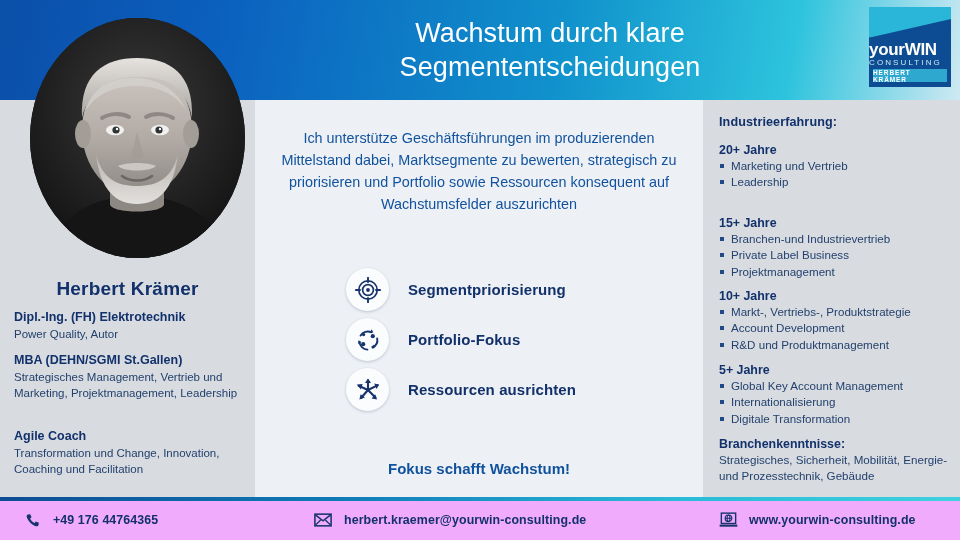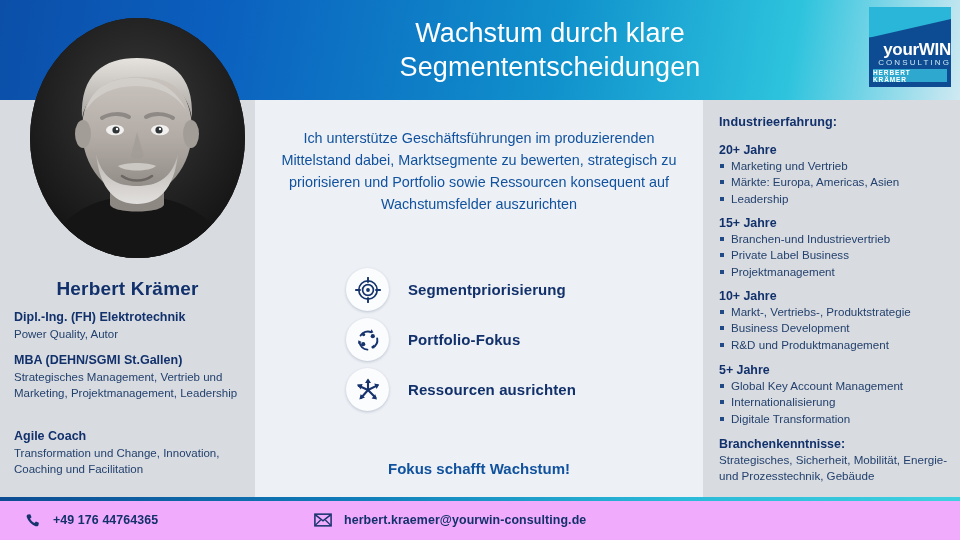--- a/index.html
+++ b/index.html
@@ -33,25 +33,25 @@
   }
   .logo .wedge{
     position:absolute;left:0;top:12px;width:100%;height:34px;
     background:#0d4c92;
     clip-path:polygon(0 55%,100% 0,100% 100%,0 100%);
   }
   .logo .navy{
     position:absolute;left:0;top:44px;width:100%;height:36px;background:#0d4c92;
   }
   .logo-word{
-    position:absolute;left:0;top:34px;width:100%;text-align:right;
+    position:absolute;left:0;top:34px;width:100%;text-align:left;
     color:#ffffff;font-size:17px;font-weight:700;letter-spacing:-.3px;line-height:1;
   }
   .logo-sub{
-    position:absolute;left:0;top:52px;width:100%;text-align:right;
+    position:absolute;left:0;top:52px;width:100%;text-align:left;
     color:#cfe9f4;font-size:8px;font-weight:400;letter-spacing:2.1px;line-height:1;
   }
   .logo-bar{
     position:absolute;left:4px;bottom:5px;width:74px;height:13px;
     background:#2ea8cf;display:flex;align-items:center;justify-content:center;
   }
   .logo-bar span{color:#ffffff;font-size:6.5px;font-weight:700;letter-spacing:.9px;}
 
   
   .col-left{
@@ -301,35 +301,34 @@
     <div class="f-label">Ressourcen ausrichten</div>
   </div>
 
   <div class="tagline">Fokus schafft Wachstum!</div>
 
   <div class="rc rc-head r-title">Industrieerfahrung:</div>
 
   <div class="rc r-g1">
     <div class="rc-grp-t">20+ Jahre</div>
     <div class="rc-li">Marketing und Vertrieb</div>
-    <div class="rc-li">Märkte: Europa, Americas, Asien</div>
     <div class="rc-li">Leadership</div>
   </div>
 
   <div class="rc r-g2">
     <div class="rc-grp-t">15+ Jahre</div>
     <div class="rc-li">Branchen-und Industrievertrieb</div>
     <div class="rc-li">Private Label Business</div>
     <div class="rc-li">Projektmanagement</div>
   </div>
 
   <div class="rc r-g3">
     <div class="rc-grp-t">10+ Jahre</div>
     <div class="rc-li">Markt-, Vertriebs-, Produktstrategie</div>
-    <div class="rc-li">Business Development</div>
+    <div class="rc-li">Account Development</div>
     <div class="rc-li">R&amp;D und Produktmanagement</div>
   </div>
 
   <div class="rc r-g4">
     <div class="rc-grp-t">5+ Jahre</div>
     <div class="rc-li">Global Key Account Management</div>
     <div class="rc-li">Internationalisierung</div>
     <div class="rc-li">Digitale Transformation</div>
   </div>
 
@@ -354,16 +353,28 @@
       <span class="fi-ico">
         <svg width="18" height="14" viewBox="0 0 20 15" aria-hidden="true">
           <rect x="1" y="1" width="18" height="13" fill="none" stroke="#16336d" stroke-width="1.7"></rect>
           <path d="M1.6 1.8 L10 8.4 L18.4 1.8" fill="none" stroke="#16336d" stroke-width="1.7"></path>
           <path d="M1.6 13.2 L7.4 7.6 M18.4 13.2 L12.6 7.6" fill="none" stroke="#16336d" stroke-width="1.5"></path>
         </svg>
       </span>
       <span class="fi-txt">herbert.kraemer@yourwin-consulting.de</span>
     </div>
 
+    <div class="fitem fi3">
+      <span class="fi-ico">
+        <svg width="19" height="16" viewBox="0 0 20 17" aria-hidden="true">
+          <rect x="2.4" y="1.2" width="15.2" height="11" fill="none" stroke="#16336d" stroke-width="1.5"></rect>
+          <circle cx="10" cy="6.7" r="3.5" fill="none" stroke="#16336d" stroke-width="1.3"></circle>
+          <ellipse cx="10" cy="6.7" rx="1.5" ry="3.5" fill="none" stroke="#16336d" stroke-width="1.1"></ellipse>
+          <line x1="6.5" y1="6.7" x2="13.5" y2="6.7" stroke="#16336d" stroke-width="1.1"></line>
+          <rect x="0.6" y="13.4" width="18.8" height="2.2" fill="#16336d"></rect>
+        </svg>
+      </span>
+      <span class="fi-txt">www.yourwin-consulting.de</span>
+    </div>
 
   </div>
 
 </div>
 
 </body></html>

